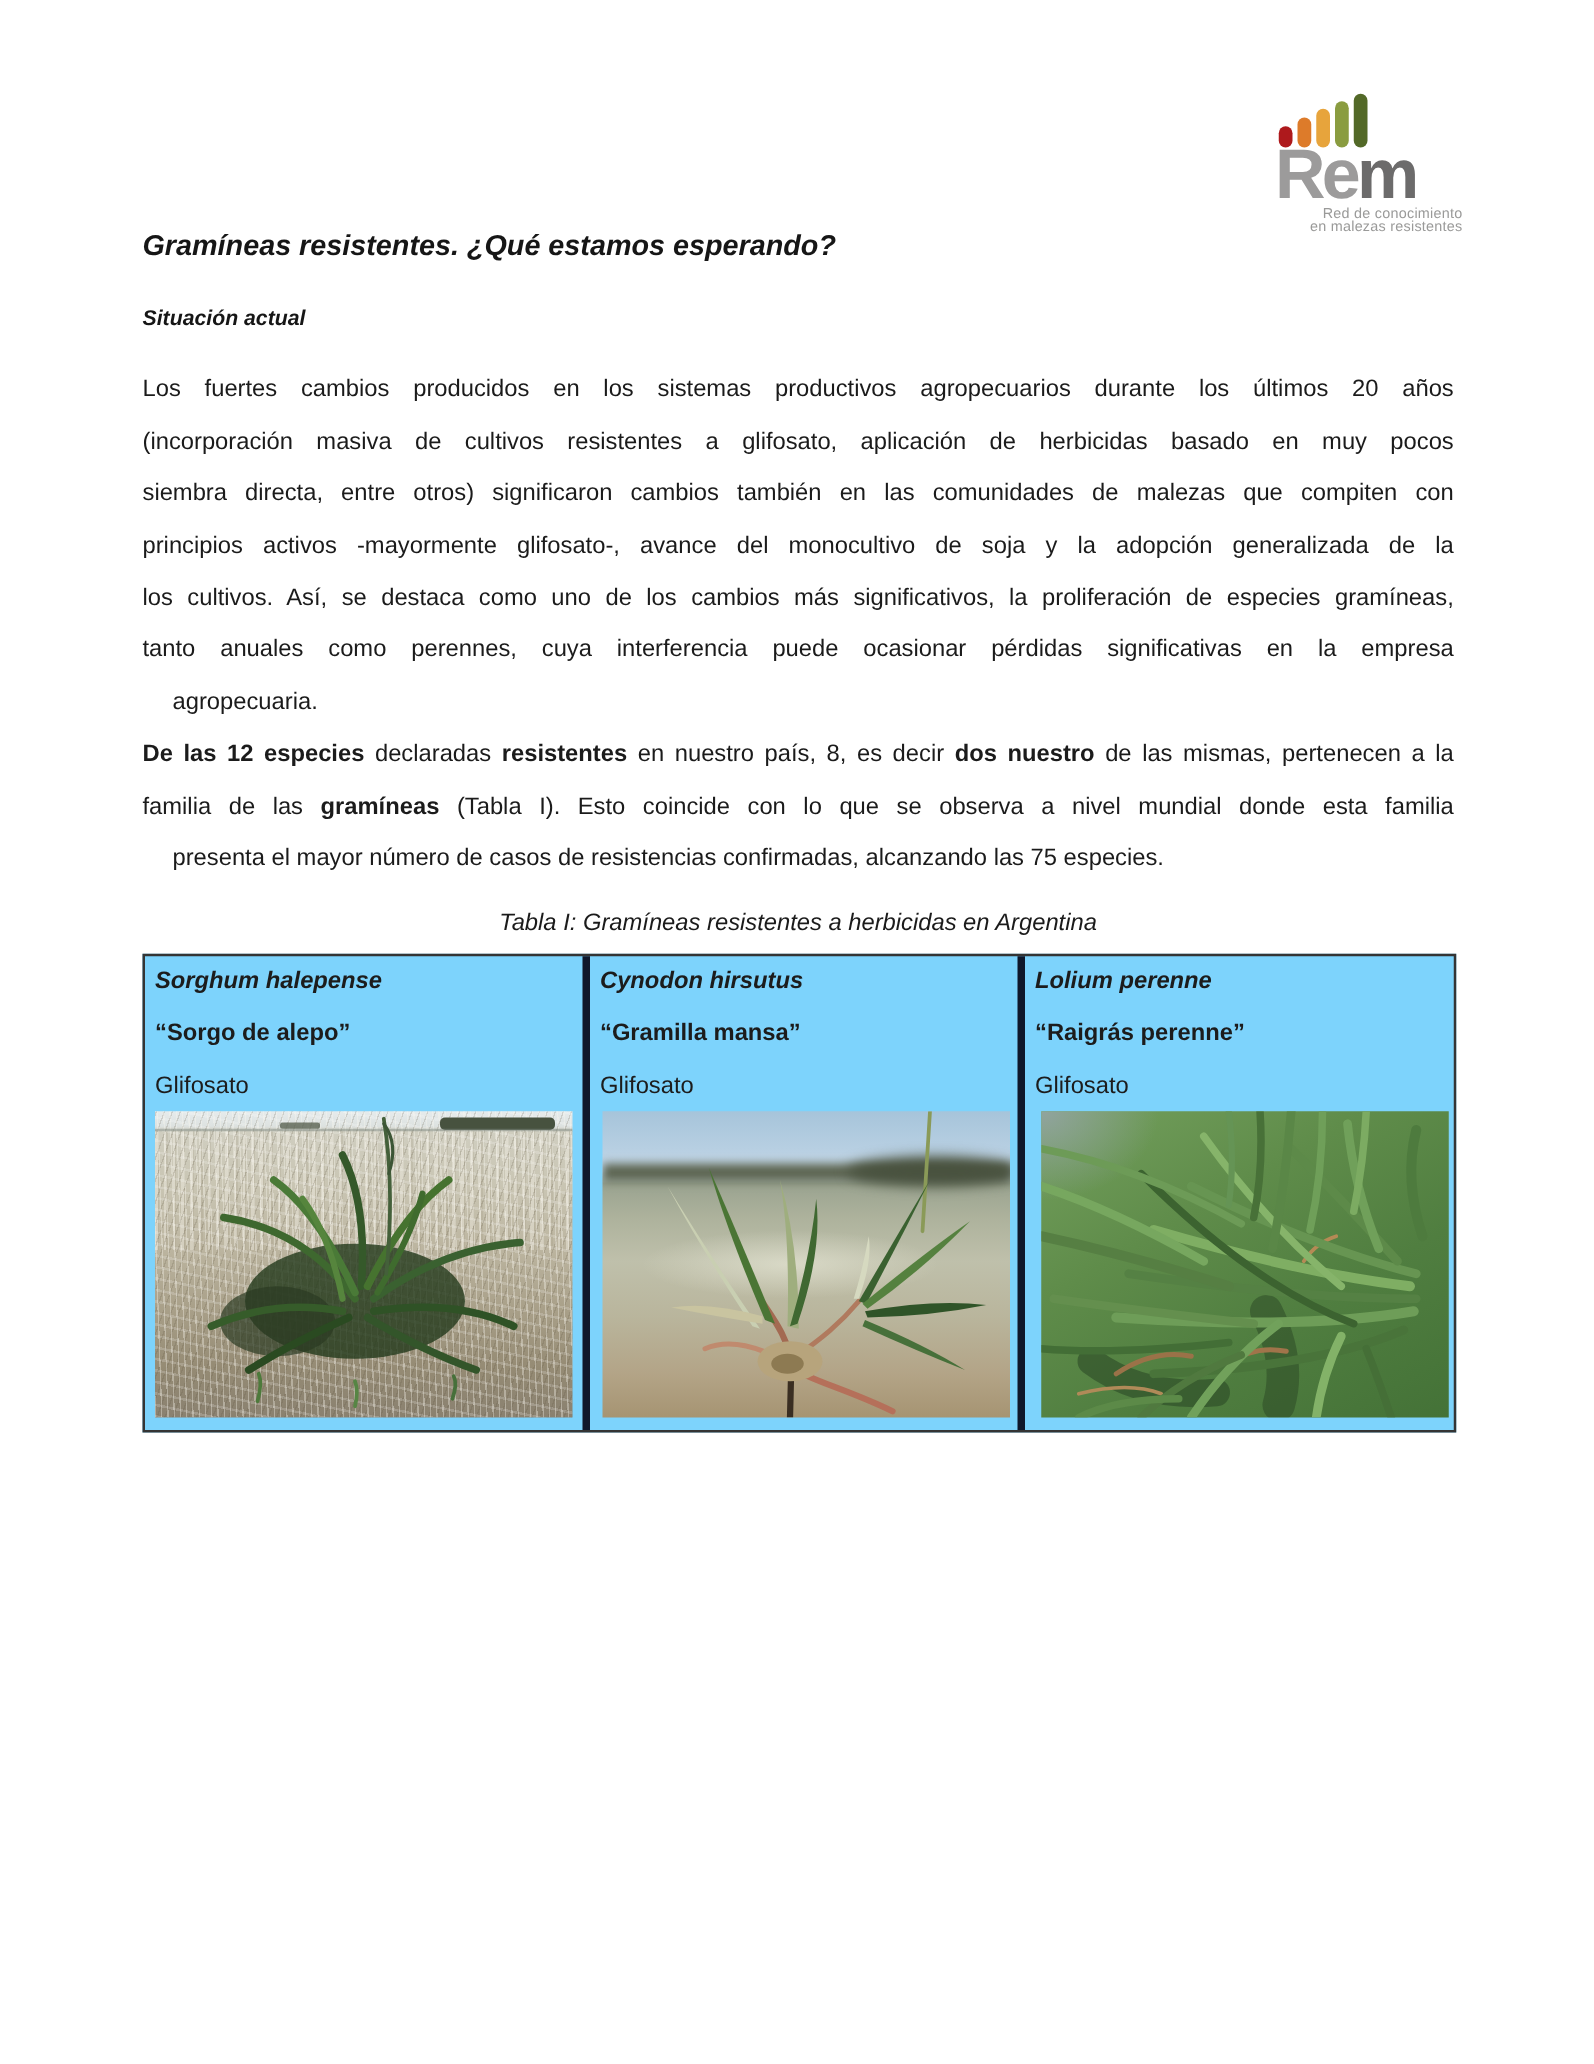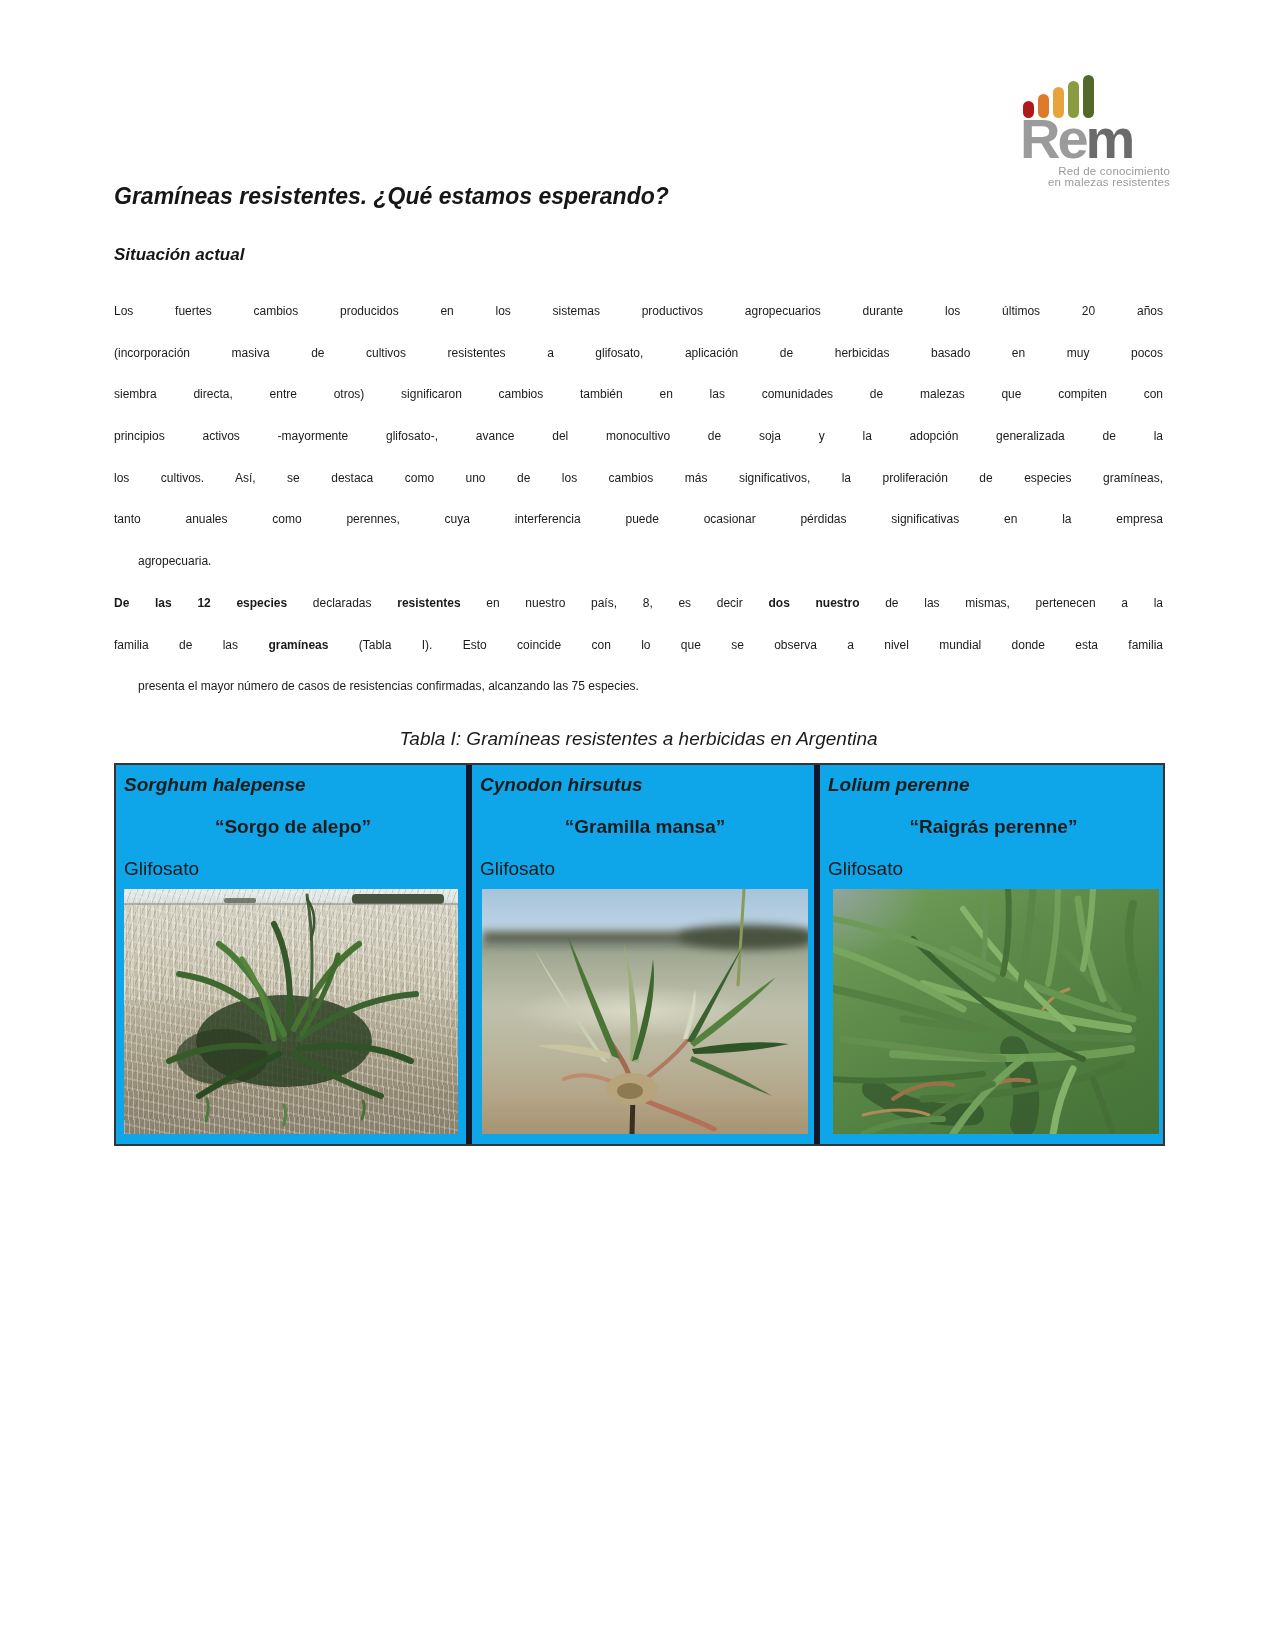--- a/index.html
+++ b/index.html
@@ -19,37 +19,37 @@
   .logo-bar.b5{height:43px;}
   .logo-word{font-size:56px;font-weight:bold;letter-spacing:-3px;line-height:0.82;margin-top:-2px;}
   .logo-word .re{color:#9c9b9b;}
   .logo-word .m{color:#6c6b6b;}
   .logo-tagline{font-size:11.5px;line-height:11px;color:#9a9a99;margin-top:4px;margin-left:4px;letter-spacing:.2px;text-align:right;}
 
   
   .doc-title{position:absolute;left:114px;top:183px;font-size:23px;font-weight:bold;font-style:italic;color:#161616;}
   .section-heading{position:absolute;left:114px;top:245px;font-size:17px;font-weight:bold;color:#161616;font-style:italic;}
 
-  .body-text{position:absolute;left:114px;top:291px;width:1049px;font-size:12px;color:#1b1b1b;}
+  .body-text{position:absolute;left:114px;top:291px;width:1049px;font-size:19px;color:#1b1b1b;}
   .line{line-height:41.7px;height:41.7px;text-align:justify;text-align-last:justify;white-space:normal;}
   .line.last{text-align-last:left;margin-left:24px;}
   .b{font-weight:bold;}
 
   .table-caption{position:absolute;left:114px;top:728px;width:1049px;text-align:center;font-style:italic;font-size:19px;color:#1b1b1b;}
 
   
   .weed-table{
     position:absolute;left:114px;top:763px;width:1051px;height:383px;
     border:2px solid #343434;box-sizing:border-box;
-    display:grid;grid-template-columns:350px 348px 1fr;background:#0ea5e9;
+    display:grid;grid-template-columns:350px 348px 1fr;background:#7dd3fc;
   }
   .cell{padding:8px 4px 0 8px;border-left:6px solid #0f172a;box-sizing:border-box;overflow:hidden;}
   .cell.first{border-left:none;}
   .species{font-size:19px;font-weight:bold;font-style:italic;line-height:24px;}
-  .common{font-size:19px;font-weight:bold;line-height:24px;margin-top:18px;text-align:center;}
+  .common{font-size:19px;font-weight:bold;line-height:24px;margin-top:18px;}
   .herbicide{font-size:19px;line-height:24px;margin-top:18px;}
 
   .photo{margin-top:8px;position:relative;overflow:hidden;height:245px;}
   .photo svg{position:absolute;inset:0;display:block;}
 
   
   .photo-sorghum{
     width:334px;
     background:linear-gradient(180deg,#e6ebec 0px,#dde2e0 12px,#d0cec0 16px,#c9c5b3 60px,
       #bcb5a0 110px,#a89f88 160px,#958b74 205px,#8a8170 245px);

